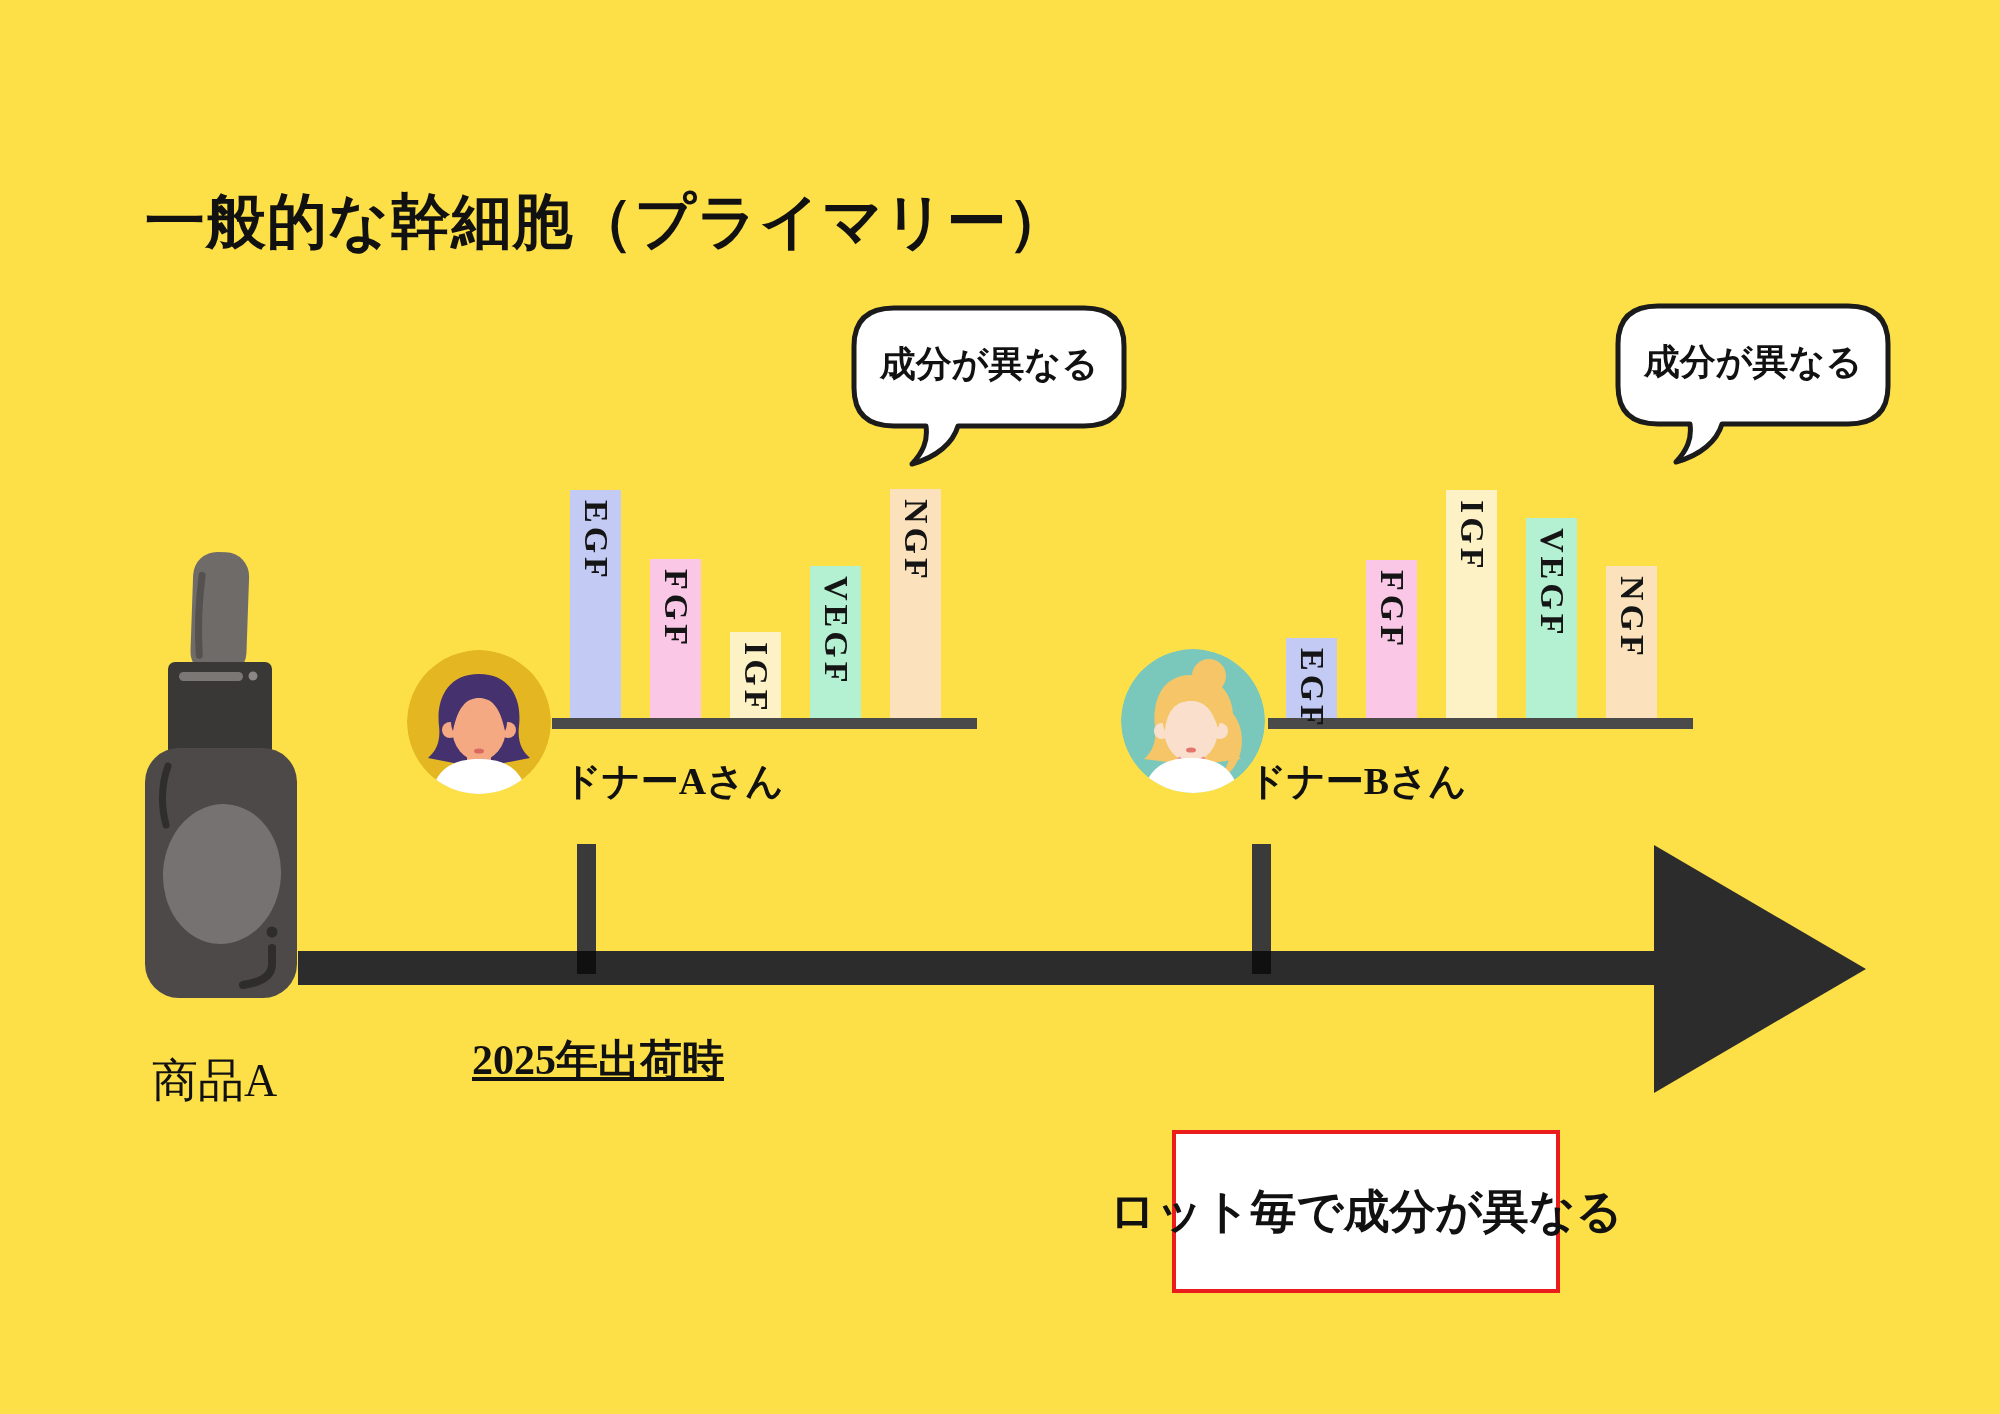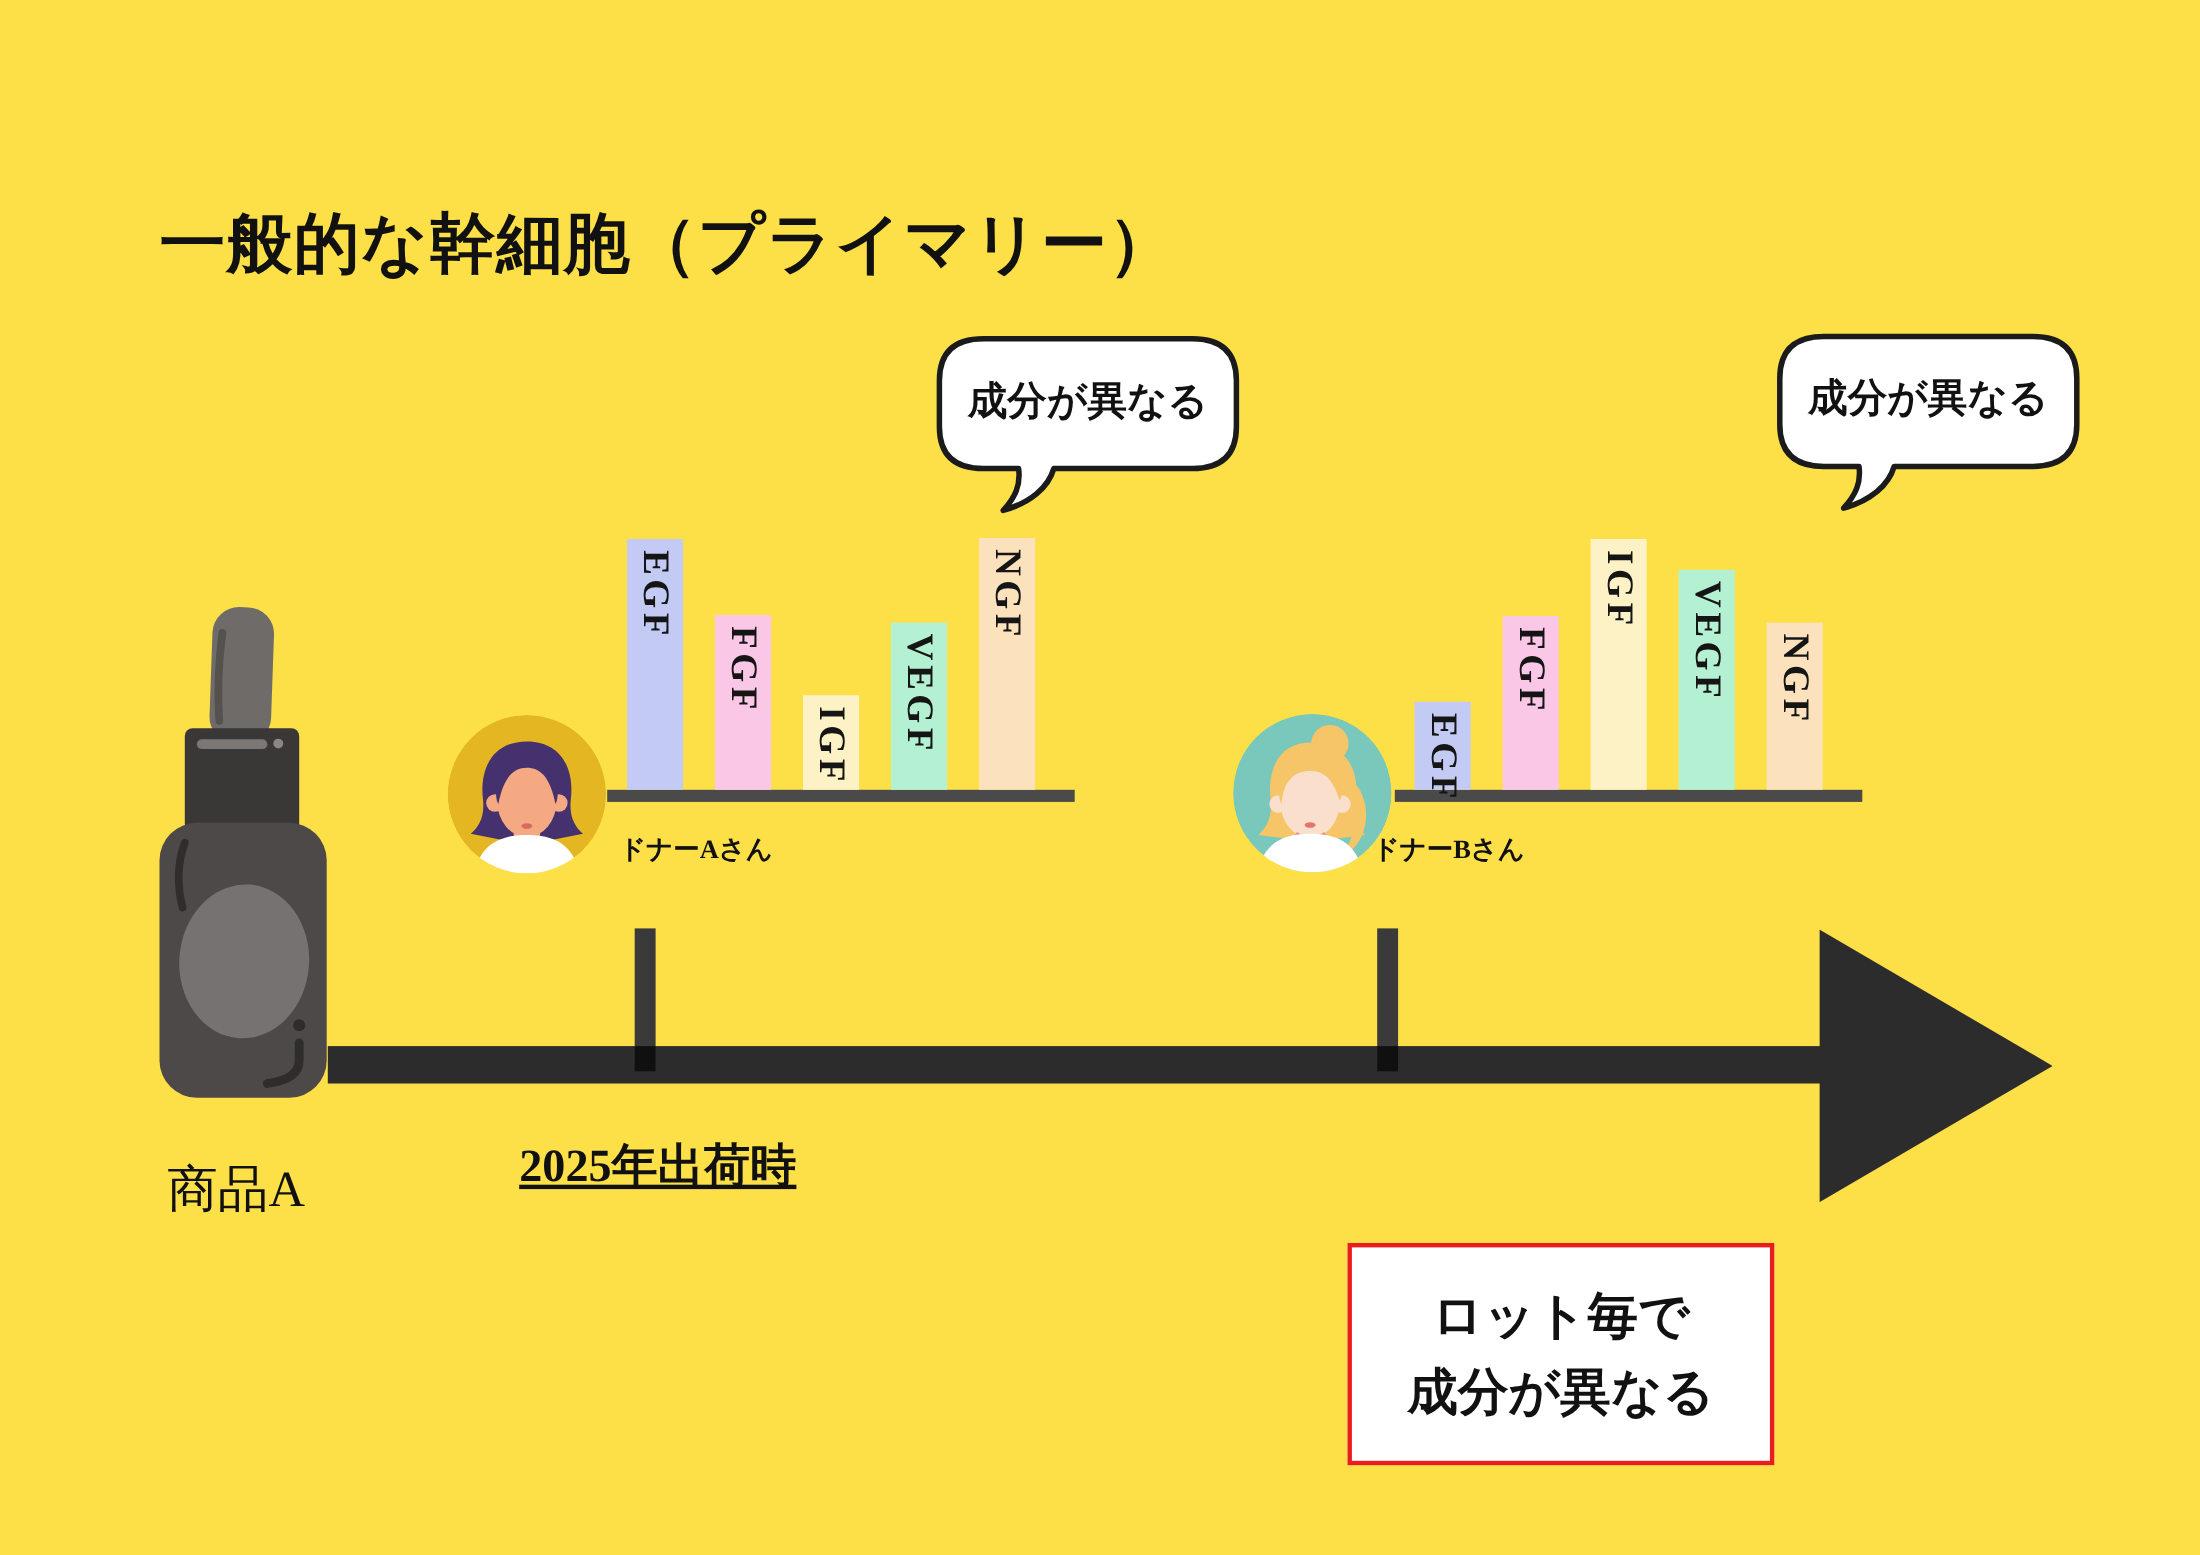--- a/index.html
+++ b/index.html
@@ -31,33 +31,33 @@
   .bar{position:absolute;bottom:11px;width:51px;}
   .bar-label{
     position:absolute;top:10px;left:50%;transform:translateX(-50%);
     writing-mode:vertical-rl;text-orientation:mixed;
     font-weight:bold;font-size:34px;letter-spacing:4px;color:#151515;line-height:1;
   }
   
   .avatar{width:144px;height:144px;z-index:2;}
   #avatar-a{left:407px;top:650px;}
   #avatar-b{left:1121px;top:649px;}
-  .donor-name{top:756px;font-size:24px;font-weight:bold;white-space:nowrap;}
+  .donor-name{top:756px;font-size:38px;font-weight:bold;white-space:nowrap;}
   #donor-a-name{left:563px;}
   #donor-b-name{left:1248px;}
   
   .bubble{width:290px;height:170px;z-index:4;}
   #bubble-a{left:848px;top:300px;}
   #bubble-b{left:1612px;top:298px;}
   .bubble svg{position:absolute;left:0;top:0;}
   .bubble-text{position:absolute;left:6px;top:40px;width:270px;text-align:center;font-size:36px;font-weight:bold;white-space:nowrap;}
   
   #note-box{
-    left:1225px;top:1130px;width:388px;height:202px;border:4px solid var(--note-border);
-    background:#fff;display:flex;flex-direction:column;align-items:center;justify-content:center;
+    left:1172px;top:1130px;width:388px;height:163px;border:4px solid var(--note-border);
+    background:#fff;display:flex;align-items:center;justify-content:center;
     z-index:4;box-sizing:border-box;
   }
   .note-line{font-size:46px;font-weight:bold;line-height:1.5;white-space:nowrap;}
 </style>
 </head>
 <body>
 
 <div id="stage">
 
   <div id="page-title" class="abs">一般的な幹細胞（プライマリー）</div>

